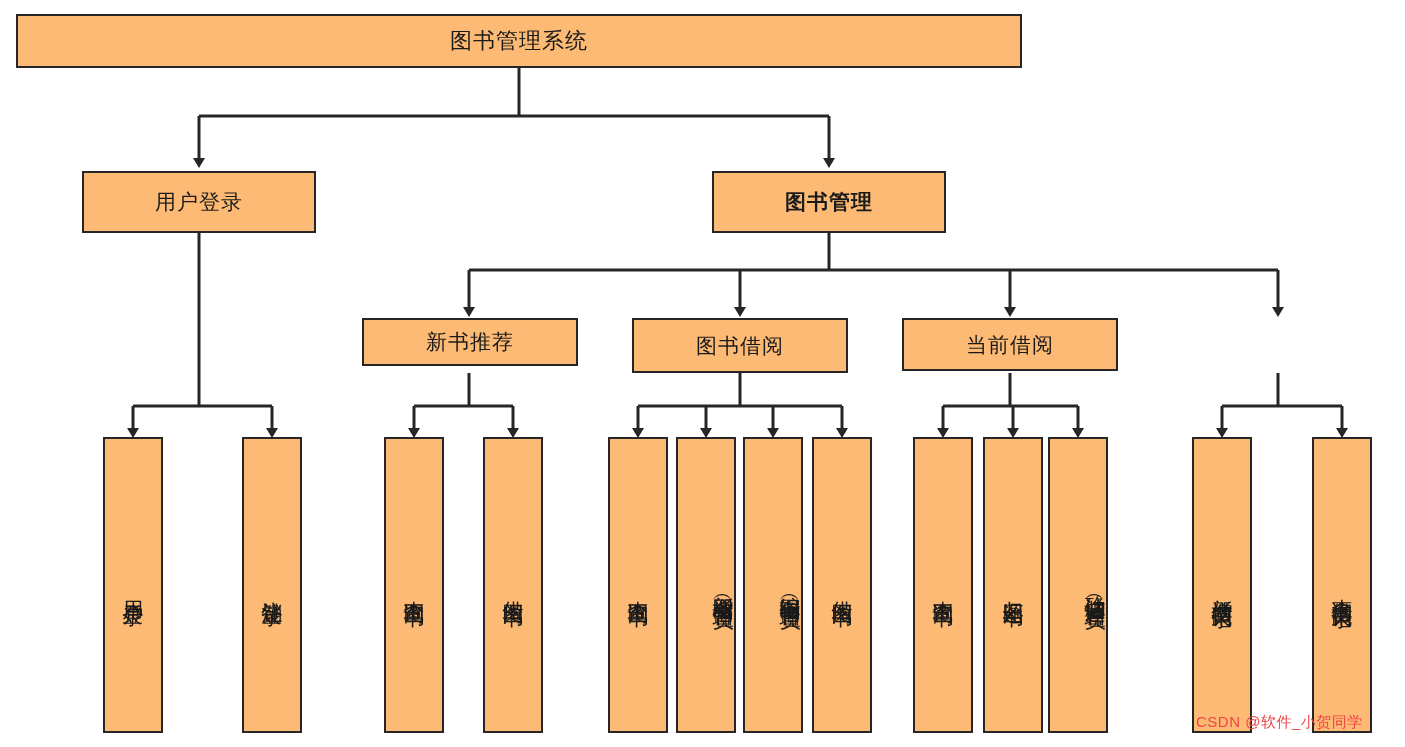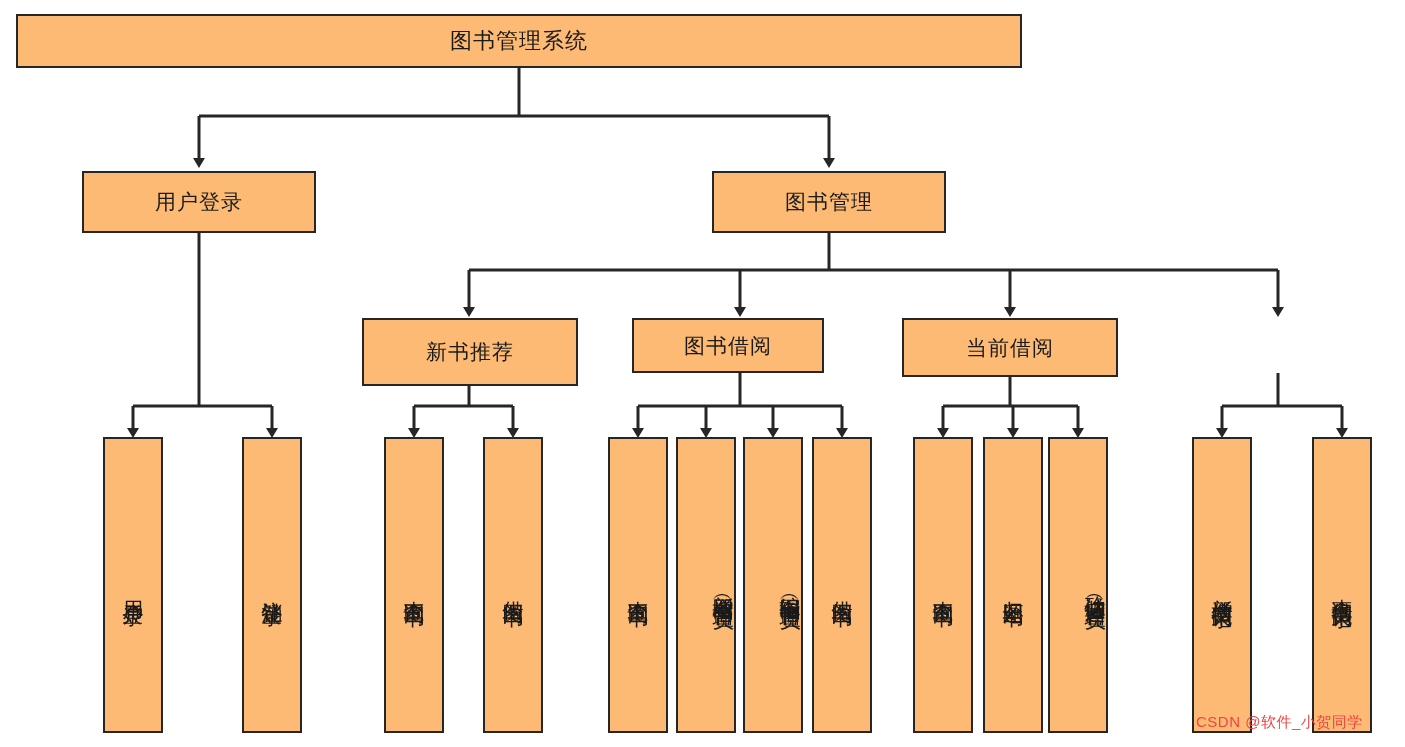--- a/index.html
+++ b/index.html
@@ -67,25 +67,25 @@
       <path d="M1278,373 L1278,406"></path>
       <path d="M1222,406 L1342,406"></path>
       <path d="M1222,406 L1222,429" marker-end="url(#arrow)"></path>
       <path d="M1342,406 L1342,429" marker-end="url(#arrow)"></path>
     </g>
   </svg>
 
   <div class="node h" id="root" style="left:16px;top:14px;width:1006px;height:54px;">图书管理系统</div>
 
   <div class="node h" style="left:82px;top:171px;width:234px;height:62px;">用户登录</div>
-  <div class="node h" style="left:712px;top:171px;width:234px;height:62px;">图书管理</div>
+  <div class="node h" style="left:712px;top:171px;width:234px;height:62px;font-weight:bold;">图书管理</div>
 
-  <div class="node h" style="left:362px;top:318px;width:216px;height:68px;">新书推荐</div>
-  <div class="node h" style="left:632px;top:318px;width:192px;height:55px;">图书借阅</div>
-  <div class="node h" style="left:902px;top:318px;width:216px;height:59px;">当前借阅</div>
+  <div class="node h" style="left:362px;top:318px;width:216px;height:48px;">新书推荐</div>
+  <div class="node h" style="left:632px;top:318px;width:216px;height:55px;">图书借阅</div>
+  <div class="node h" style="left:902px;top:318px;width:216px;height:53px;">当前借阅</div>
 
   <div class="node v center" style="left:103px;top:437px;width:60px;height:296px;">用户登录</div>
   <div class="node v center" style="left:242px;top:437px;width:60px;height:296px;">注销登录</div>
 
   <div class="node v center" style="left:384px;top:437px;width:60px;height:296px;">查询图书</div>
   <div class="node v center" style="left:483px;top:437px;width:60px;height:296px;">借阅图书</div>
 
   <div class="node v center" style="left:608px;top:437px;width:60px;height:296px;">查询图书</div>
   <div class="node v" style="left:676px;top:437px;width:60px;height:296px;">新增图书（管理员）</div>
   <div class="node v" style="left:743px;top:437px;width:60px;height:296px;">编辑图书（管理员）</div>

